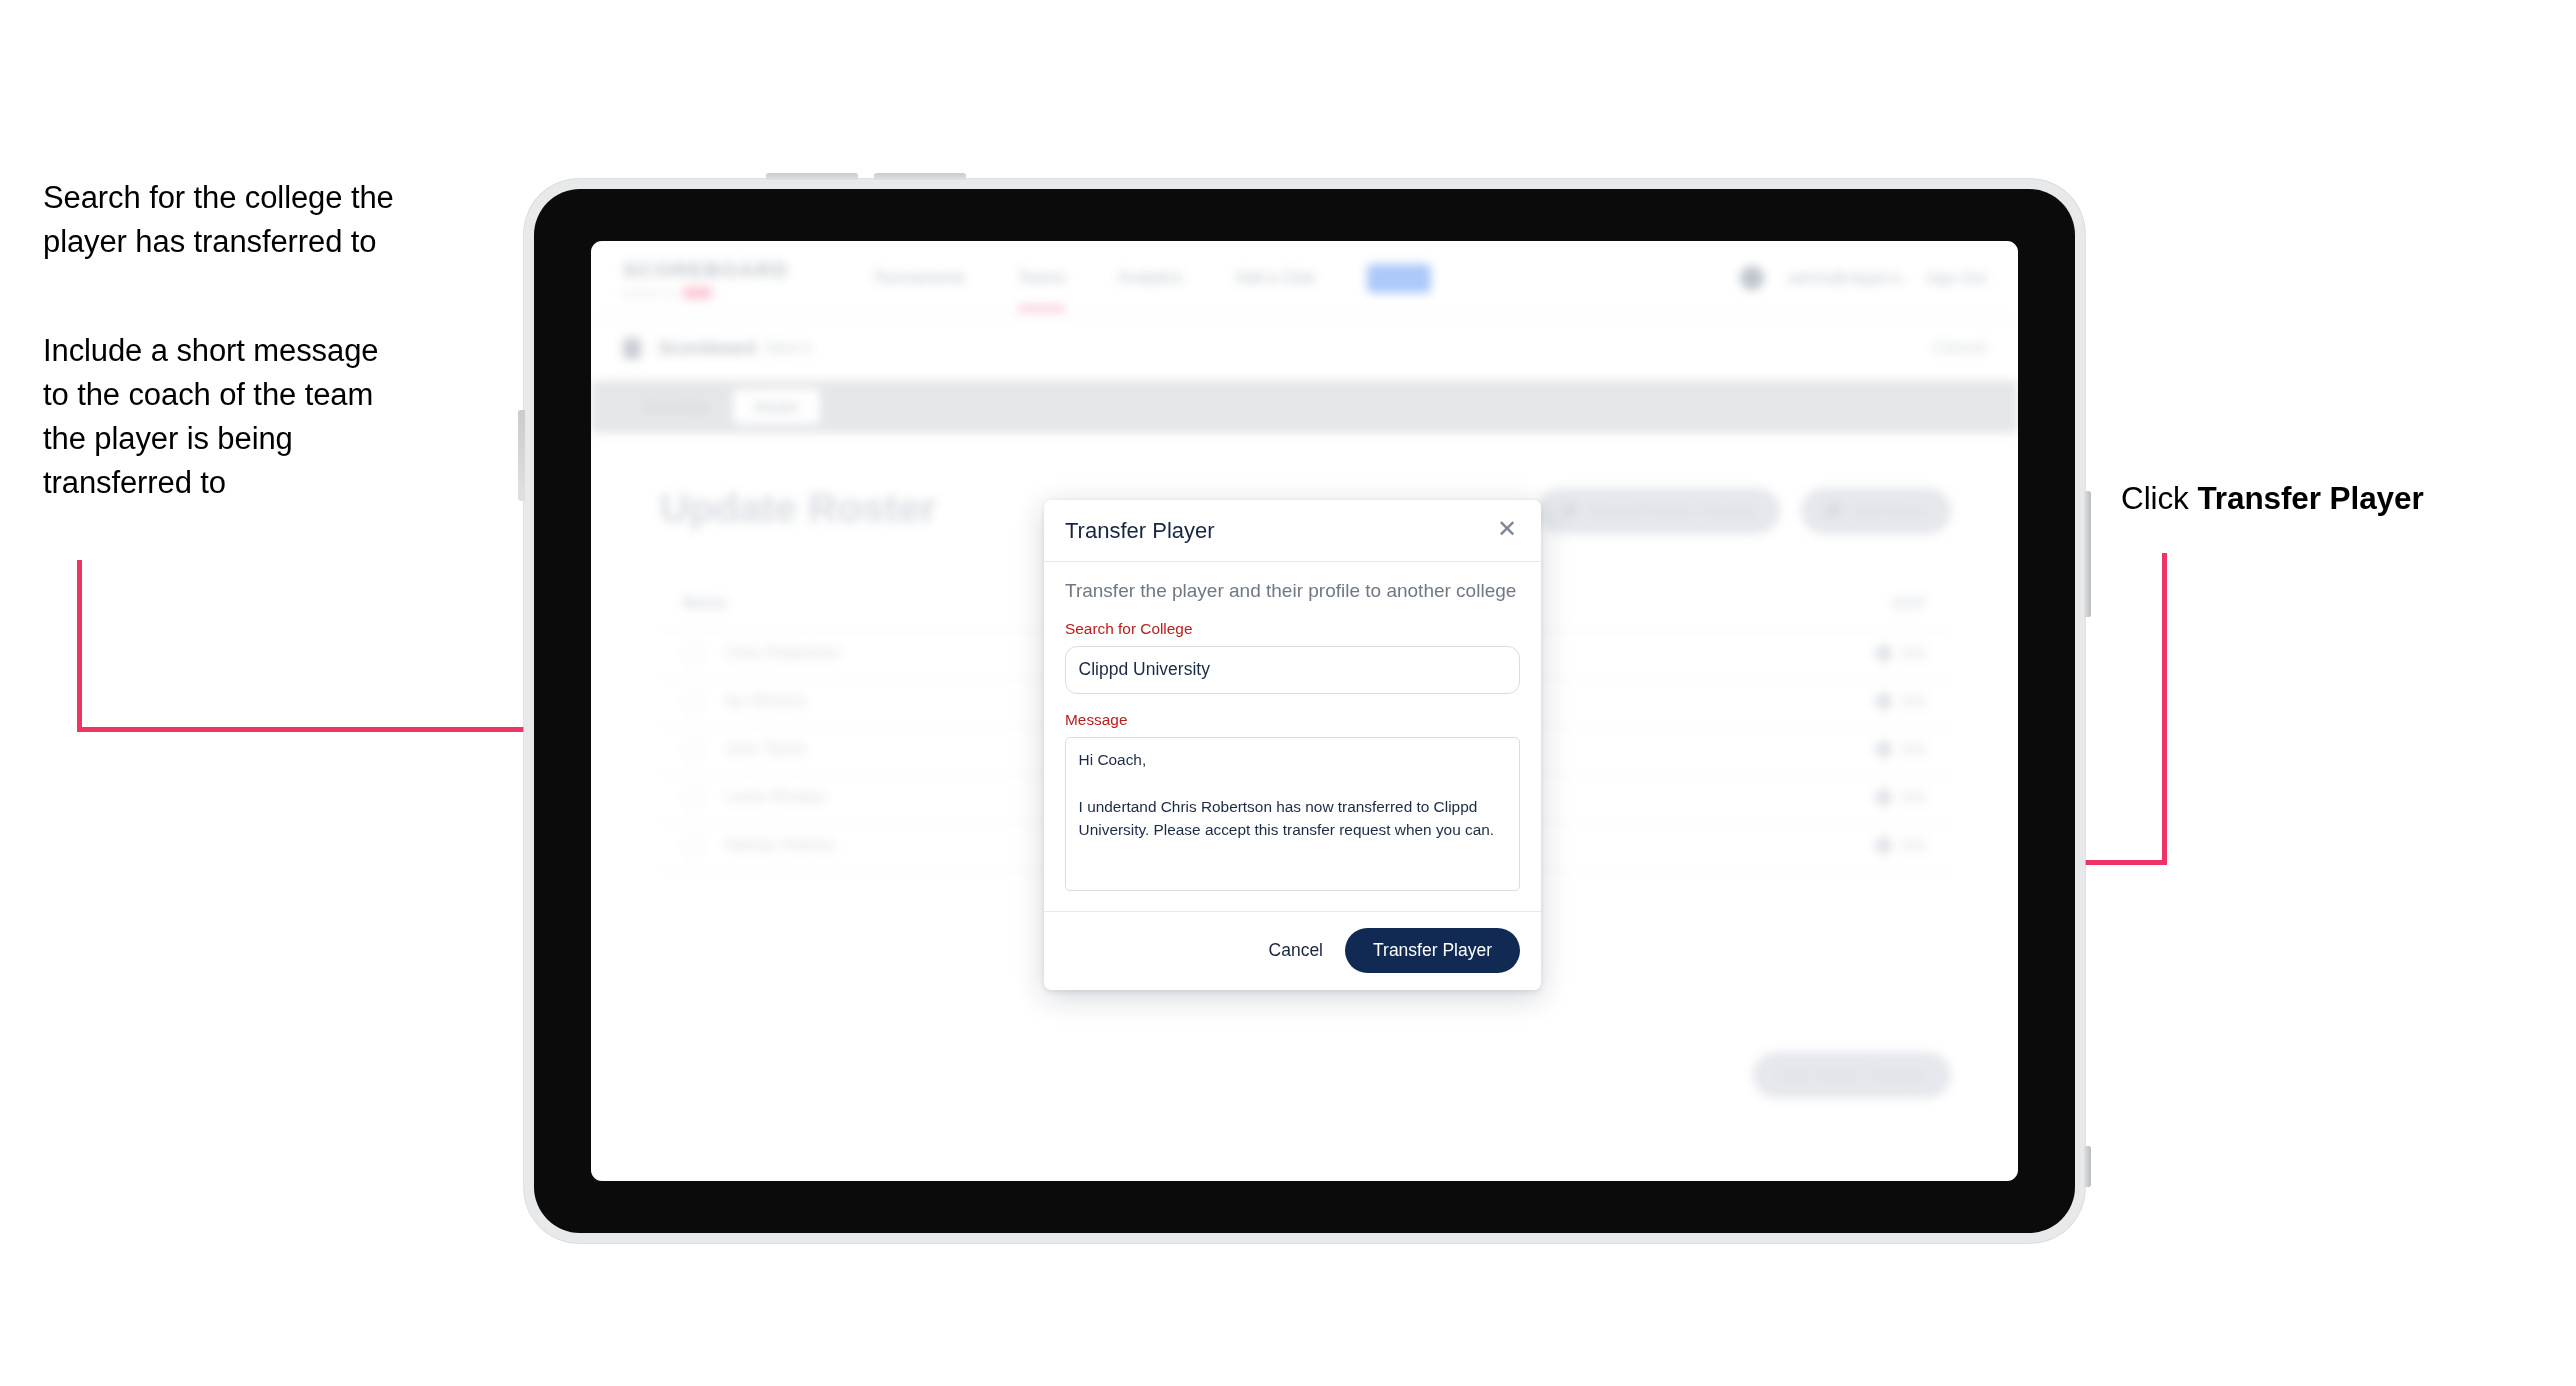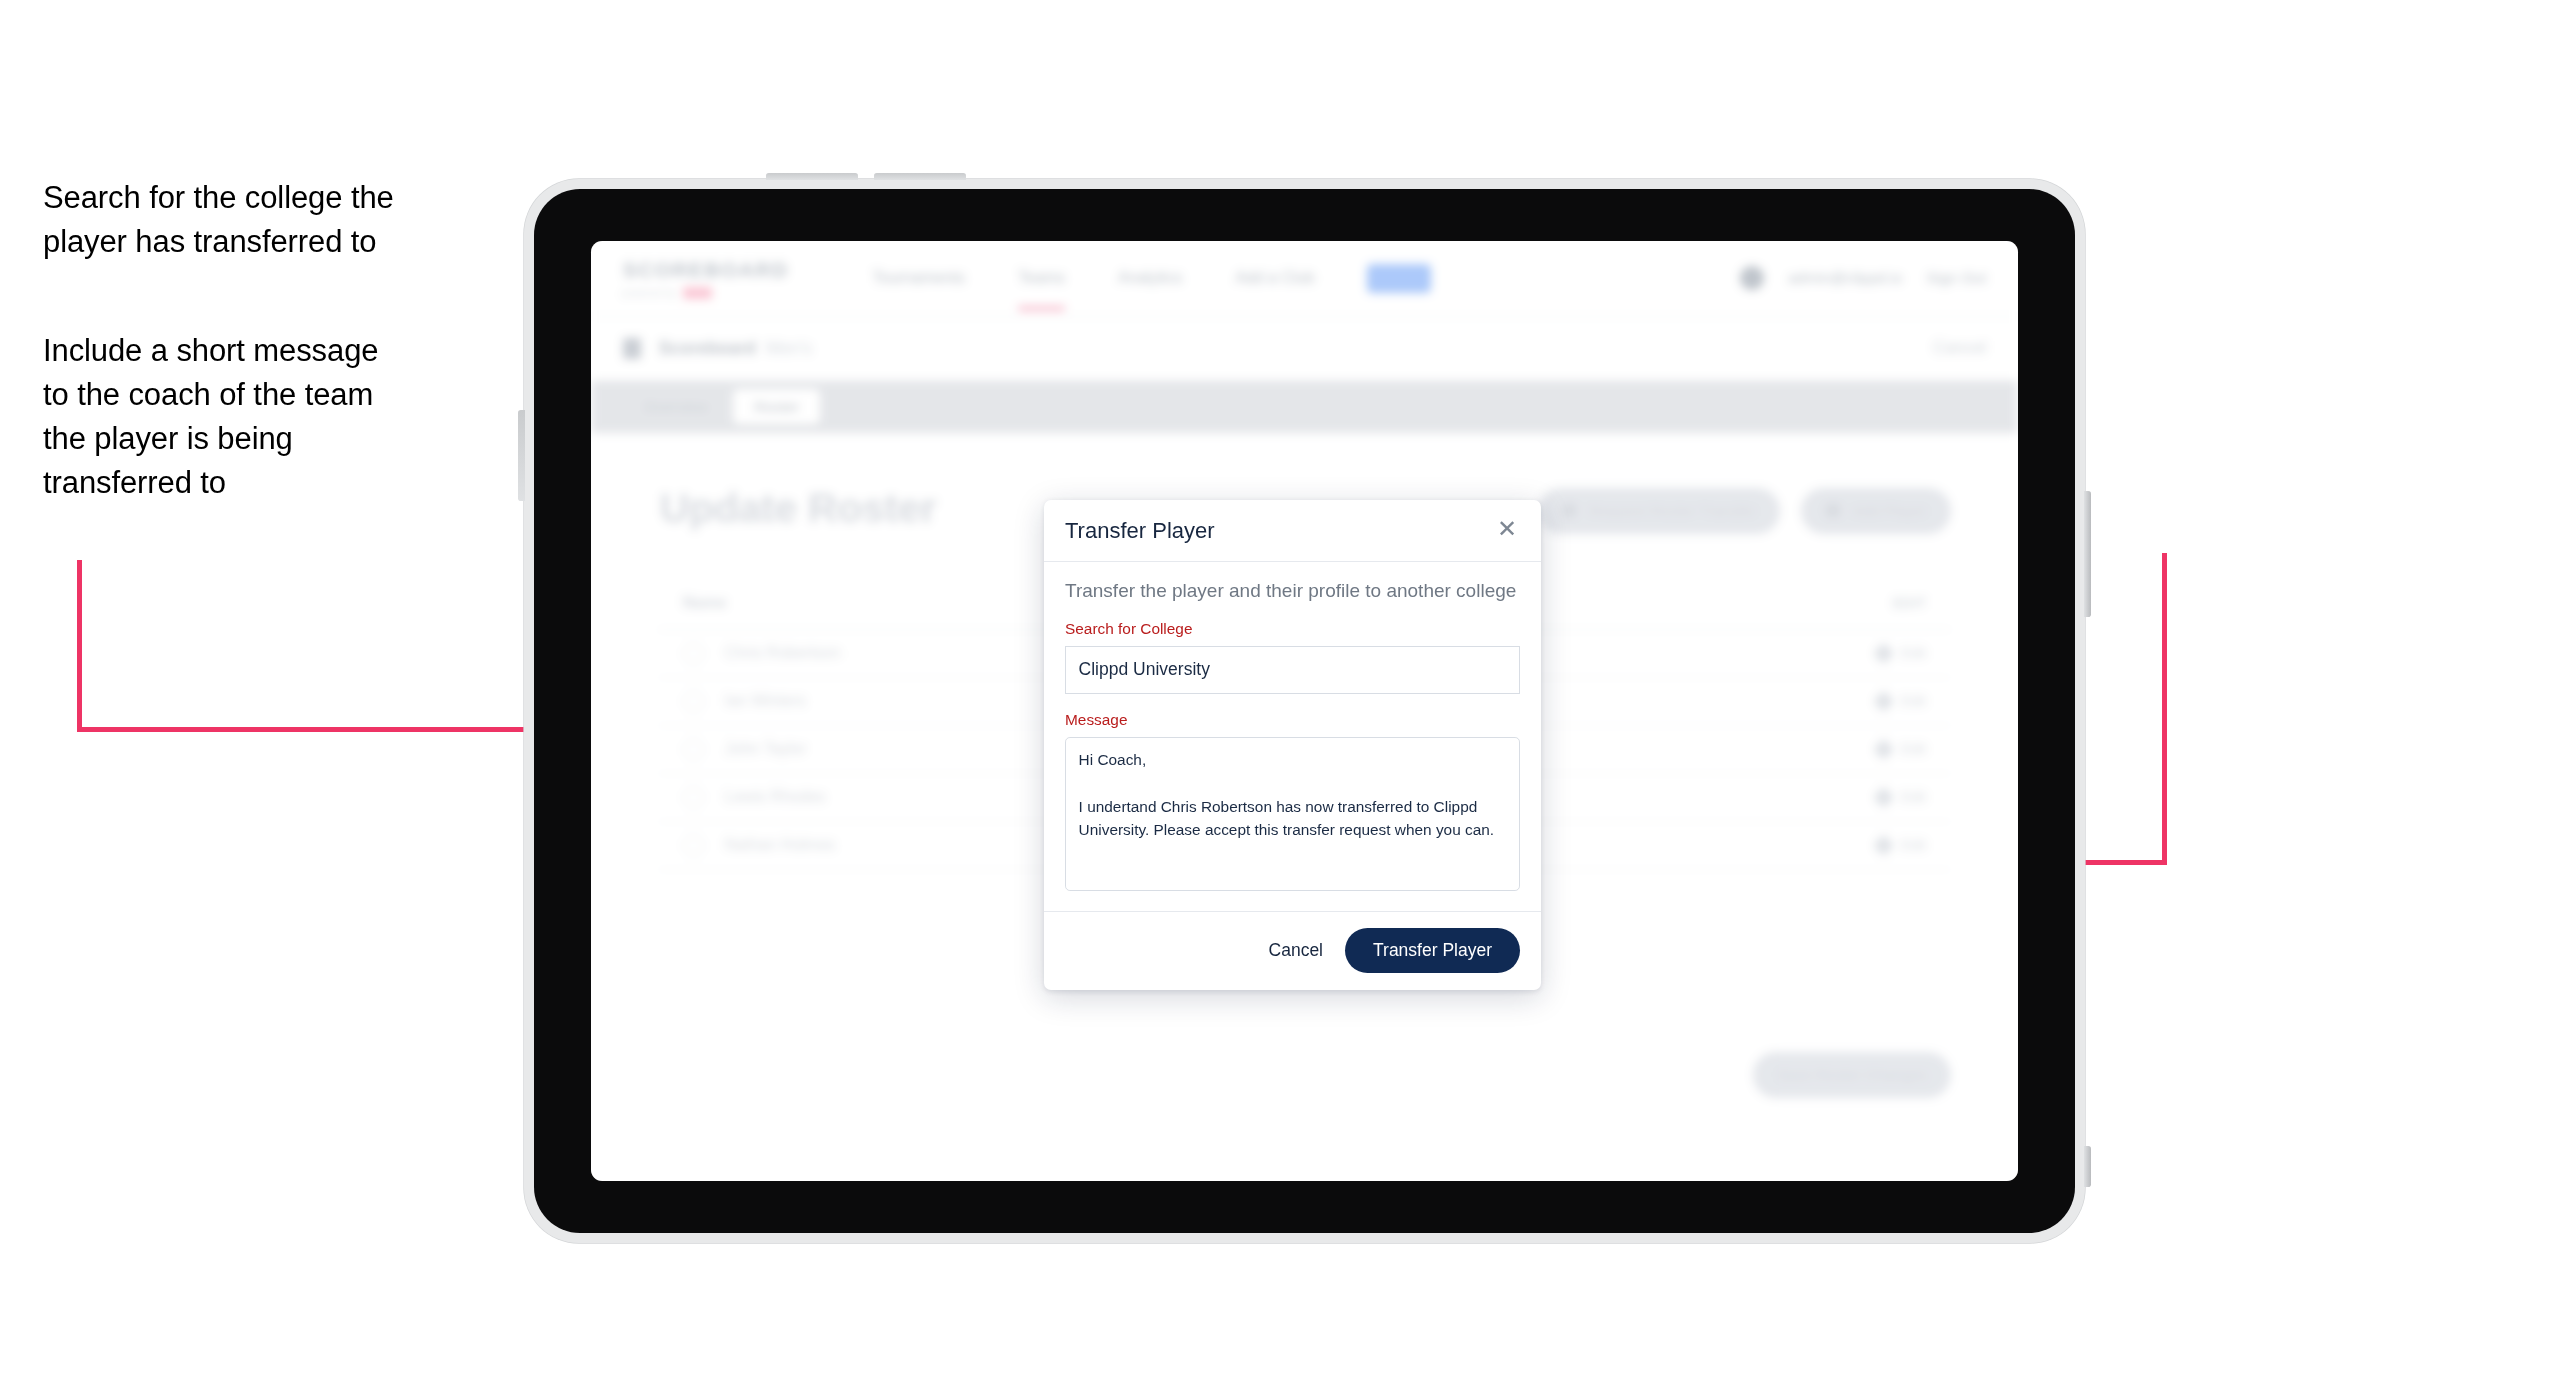--- a/index.html
+++ b/index.html
@@ -149,21 +149,21 @@
   #modal-title { font-size: 22px; color: #17263f; }
   #modal-close {
     font-size: 24px; color: #7e8793; line-height: 1;
     cursor: pointer; padding: 0 2.8px 4.2px 2.8px; font-weight: 300;
   }
   #modal-body { padding: 18px 21px 18px 21px; }
   #modal-subtitle { font-size: 19px; color: #6f7884; margin-bottom: 18px; }
   .field-label { font-size: 15.4px; color: #b91c1c; margin-bottom: 8.4px; }
   #college-input {
     width: 100%; height: 48px;
-    border: 0.7px solid #d8dde4; border-radius: 0;
+    border: 0.7px solid #d8dde4; border-radius: 12px;
     font-family: "Liberation Sans", sans-serif;
     font-size: 17.5px; color: #1b2b44;
     padding: 0 12.6px; background: #fff; outline: none;
   }
   #message-gap { height: 17px; }
   #message-input {
     width: 100%; height: 154px; resize: none;
     border: 0.7px solid #d8dde4; border-radius: 4.9px;
     font-family: "Liberation Sans", sans-serif;
     font-size: 15.4px; color: #1b2b44; line-height: 1.52;
@@ -189,20 +189,21 @@
 <body>
 
 <div id="stage">
 
   <div class="anno" id="anno-left-1">Search for the college the
 player has transferred to</div>
   <div class="anno" id="anno-left-2">Include a short message
 to the coach of the team
 the player is being
 transferred to</div>
+  <div class="anno" id="anno-right-1"><span>Click </span><b>Transfer Player</b></div>
 
   <div class="arrow-line" style="left: 77px; top: 560px; width: 4.9px; height: 171px; background: rgb(238, 52, 101);"></div>
   <div class="arrow-line" style="left: 77px; top: 727px; width: 945px; height: 4.9px; background: rgb(238, 52, 101);"></div>
   <svg class="arrow-head" width="42" height="49" style="left:1001px; top:705px;" viewBox="0 0 60 70">
     <path d="M6 8 L40 34 L6 62" fill="none" stroke="#ee3465" stroke-width="7" stroke-linecap="round" stroke-linejoin="round"></path>
   </svg>
 
   <div class="arrow-line" style="left: 2162px; top: 553px; width: 4.9px; height: 312px; background: rgb(238, 52, 101);"></div>
   <div class="arrow-line" style="left: 1588px; top: 860px; width: 579px; height: 4.9px; background: rgb(238, 52, 101);"></div>
   <svg class="arrow-head" width="42" height="49" style="left:1560px; top:838px;" viewBox="0 0 60 70">

